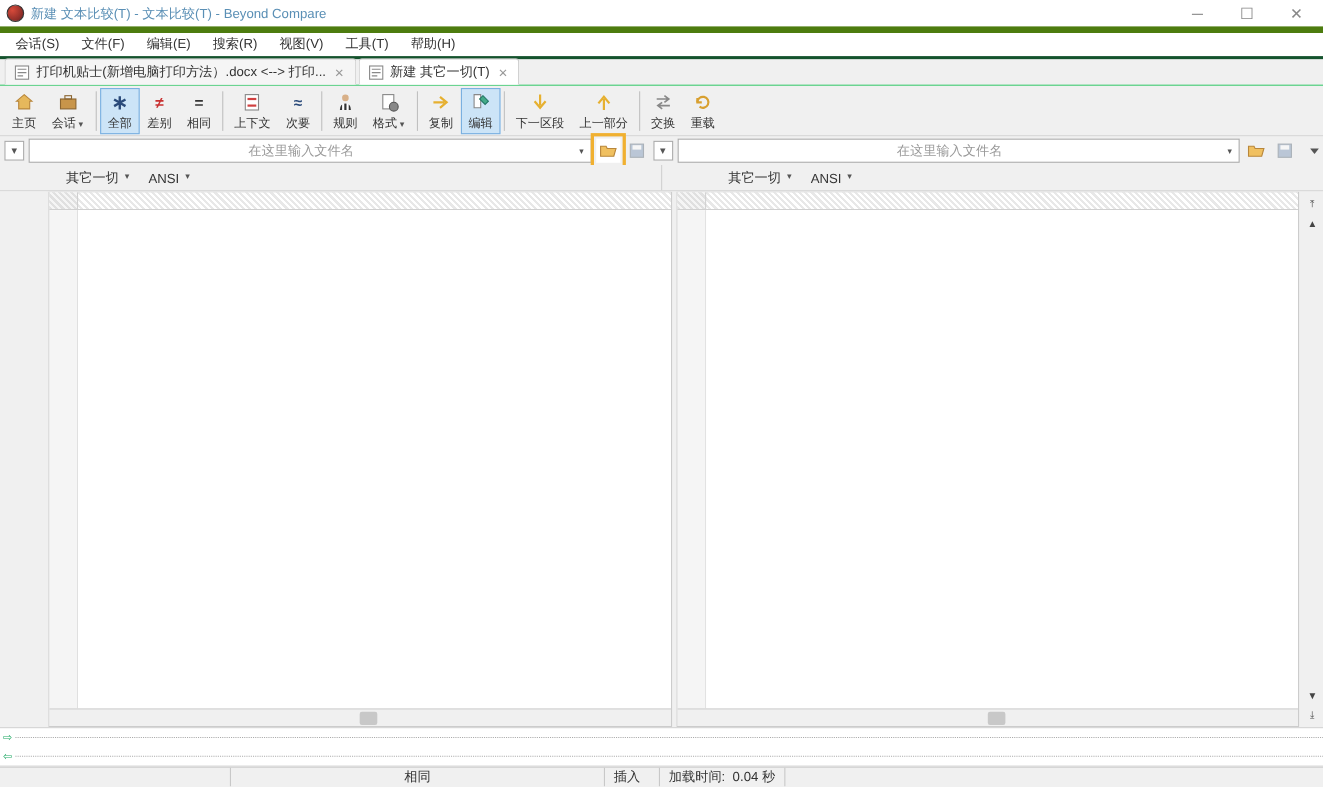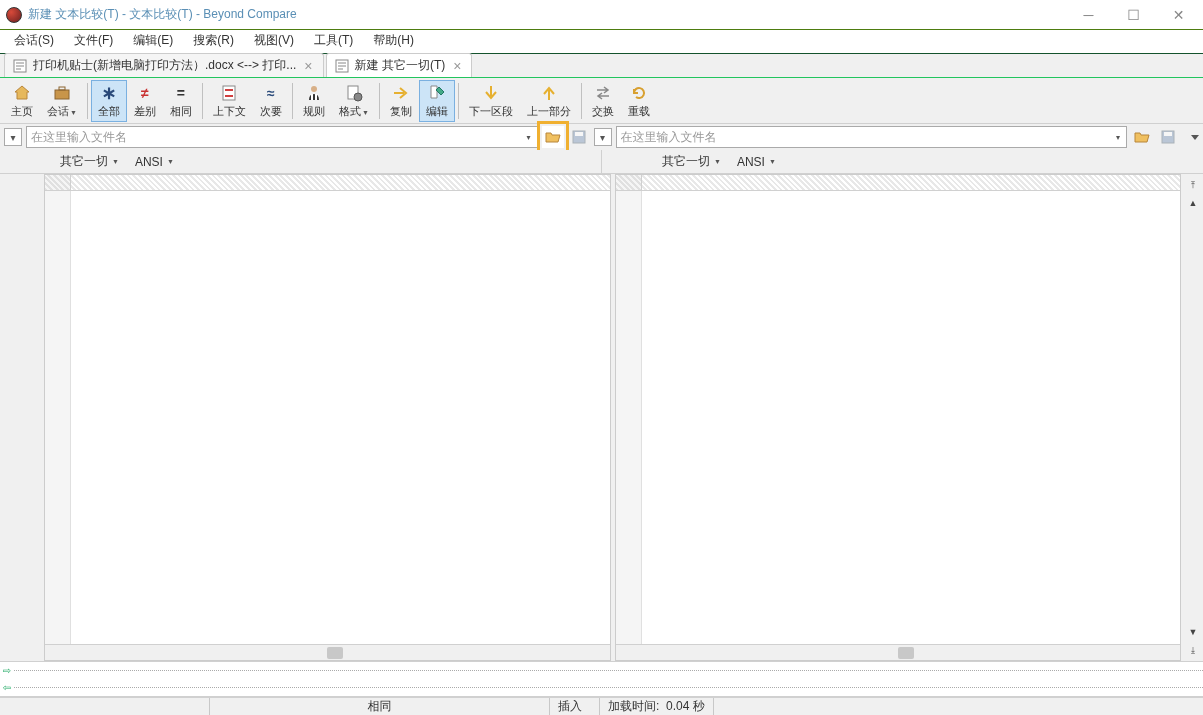--- a/index.html
+++ b/index.html
@@ -1,27 +1,27 @@
 <!DOCTYPE html>
 <html><head>
 <meta charset="utf-8">
 <style>
 * { margin: 0; padding: 0; box-sizing: border-box; font-family: "Microsoft YaHei", "Segoe UI", sans-serif; }
 body { background: #f0f0f0; width: 1203px; height: 715px; overflow: hidden; display: flex; flex-direction: column; font-size: 12px; }
 
 
-.title-bar { height: 30px; background: #fff; display: flex; align-items: center; justify-content: space-between; padding: 0 2px 0 6px; border-bottom: 1px solid #4d7c0f; }
+.title-bar { height: 30px; background: #fff; display: flex; align-items: center; justify-content: space-between; padding: 0 2px 0 6px; border-bottom: 6px solid #4d7c0f; }
 .title-left { display: flex; align-items: center; gap: 6px; }
 .title-text { color: #5a8fb5; font-size: 12px; }
 .app-icon { width: 16px; height: 16px; border-radius: 50%; background: radial-gradient(circle at 30% 30%, #d84a3a, #6b2020); border: 1px solid #333; }
 .win-controls { display: flex; gap: 0; }
 .win-btn { width: 45px; height: 28px; display: flex; align-items: center; justify-content: center; color: #888; font-size: 14px; }
 
 
-.menu-bar { height: 24px; background: #fff; display: flex; align-items: flex-start; padding: 0 6px; gap: 4px; border-bottom: 1px solid #14532d; }
+.menu-bar { height: 24px; background: #fff; display: flex; align-items: flex-end; padding: 0 6px; gap: 4px; border-bottom: 3px solid #14532d; }
 .menu-item { padding: 2px 8px; font-size: 12px; color: #333; }
 
 
 .tab-bar { height: 24px; background: #f0f0f0; display: flex; align-items: flex-end; padding: 0 4px; border-bottom: 1px solid #22c55e; }
 .tab { background: #f5f5f5; border: 1px solid #ccc; border-bottom: none; height: 24px; display: flex; align-items: center; padding: 0 8px; gap: 6px; margin-right: 2px; border-radius: 3px 3px 0 0; font-size: 12px; color: #333; max-width: 350px; }
 .tab.active { background: #fff; }
 .tab-icon { width: 14px; height: 14px; display: flex; align-items: center; justify-content: center; }
 .tab-close { color: #999; padding: 0 2px; font-size: 14px; }
 
 
@@ -32,21 +32,21 @@
 .tb-label { font-size: 11px; }
 .tb-sep { width: 1px; height: 36px; background: #c0c0c0; margin: 0 3px; }
 .tb-btn .drop { font-size: 7px; margin-left: 1px; color: #555;}
 
 
 .path-row { height: 26px; display: flex; align-items: center; padding: 2px 4px; gap: 4px; background: #f0f0f0; }
 .path-half { flex: 1; display: flex; align-items: center; gap: 4px; }
 .expand-btn { width: 18px; height: 18px; border: 1px solid #aaa; background: #fff; display: flex; align-items: center; justify-content: center; font-size: 10px; color: #555; }
 .path-dropdown { width: 16px; height: 22px; display:flex; align-items:center; justify-content:center; font-size:8px; color:#555; border-left: 0; }
 .path-combo { flex: 1; display: flex; border: 1px solid #aaa; background: #fff; height: 22px; align-items: center; }
-.path-combo input { flex: 1; border: none; outline: none; padding: 0 4px; font-size: 12px; background: transparent; }
+.path-combo input { flex: 1; border: none; outline: none; padding: 0 4px; font-size: 12px; background: transparent; text-align: center; }
 .path-combo input::placeholder { color: #999; }
 .icon-btn { width: 22px; height: 22px; display: flex; align-items: center; justify-content: center; }
 .icon-btn.highlighted { outline: 3px solid #f0b030; outline-offset: 2px; background: #fff; }
 
 
 .filter-row { height: 24px; display: flex; background: #f0f0f0; border-bottom: 1px solid #d0d0d0; }
 .filter-half { flex: 1; display: flex; align-items: center; padding: 0 8px 0 56px; gap: 8px; border-right: 1px solid #d0d0d0; text-align: center; }
 .filter-half:last-child { border-right: none; }
 .filter-item { display: flex; align-items: center; gap: 4px; font-size: 12px; color: #333; padding: 2px 4px; }
 .filter-item .tri { font-size: 7px; color: #555; }

